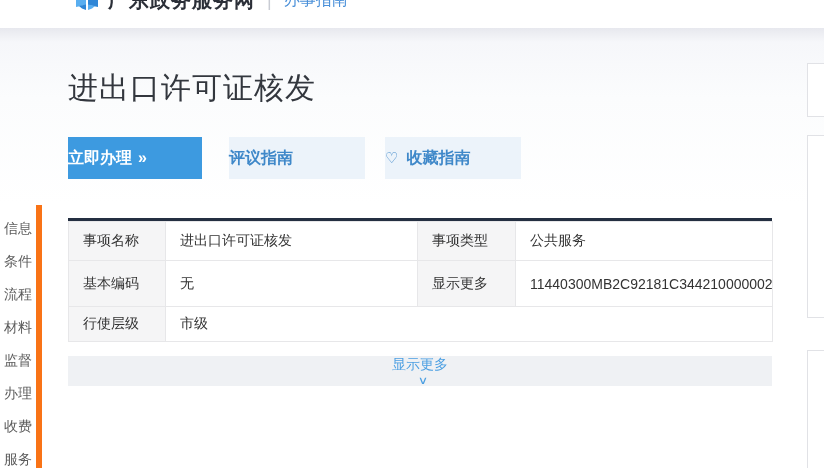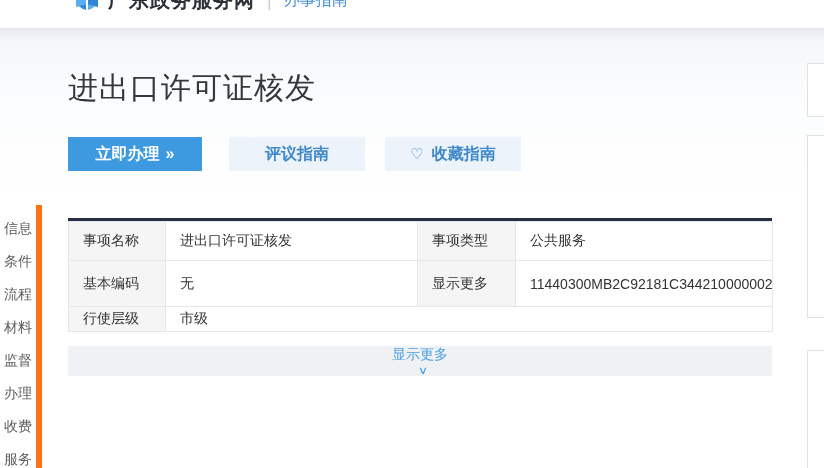--- a/index.html
+++ b/index.html
@@ -21,21 +21,21 @@
   .banner {
     position:absolute; left:0; top:28px; width:824px; height:177px;
     background:linear-gradient(180deg,#e7e8ee 0px,#f6f7fa 14px,#fbfcfd 70px,#ffffff 100%);
   }
   .page-title {
     position:absolute; left:68px; top:40px;
     font-size:30px; font-weight:500; color:#33373e; letter-spacing:1px;
   }
   .actions { position:absolute; left:68px; top:109px; display:flex; }
   .btn {
-    height:34px; display:flex; align-items:center; justify-content:center;
+    height:42px; display:flex; align-items:center; 
     font-size:16px; font-weight:bold; cursor:pointer;
   }
   .btn-primary { width:134px; background:#3d9ae0; color:#ffffff; margin-right:27px; }
   .btn-light   { width:129px; background:#ecf3fa; color:#3f88c9; margin-right:20px; }
   .btn-light.w2{ width:136px; }
   .btn .arrow { margin-left:6px; font-weight:bold; }
   .heart { font-size:15px; margin-right:8px; font-weight:normal; }
 
   
   .sidebar {
@@ -48,21 +48,21 @@
   }
 
   
   .main { position:absolute; left:68px; top:205px; width:704px; }
   .section-heading { font-size:21px; font-weight:bold; color:#161f2e; margin-top:6px; letter-spacing:0.5px; }
   .heading-rule { height:3px; background:#242f41; margin-top:13px; }
 
   table.info { border-collapse:collapse; table-layout:fixed; width:704px; font-size:14px; }
   table.info td { border:1px solid #e7e7e9; padding:0 0 0 14px; color:#333; overflow:hidden; white-space:nowrap; }
   table.info td.lbl { background:#f5f5f6; }
-  tr.r1 { height:39px; } tr.r2 { height:46px;padding-left:10px; } tr.r3 { height:25px; }
+  tr.r1 { height:39px; } tr.r2 { height:46px;padding-left:10px; } tr.r3 { height:35px; }
 
   .show-more {
     margin-top:14px; width:704px; height:30px; background:#eff1f4;
     display:flex; align-items:center; justify-content:center;
     color:#4b9fe2; font-size:14px; cursor:pointer;flex-direction:column;
   }
   .show-more .chev { font-size:11px; margin-left:6px; transform:scaleX(1.3); }
 
   
   .right-card { position:absolute; left:807px; width:40px; background:#fff; border:1px solid #e1e2e6; }

